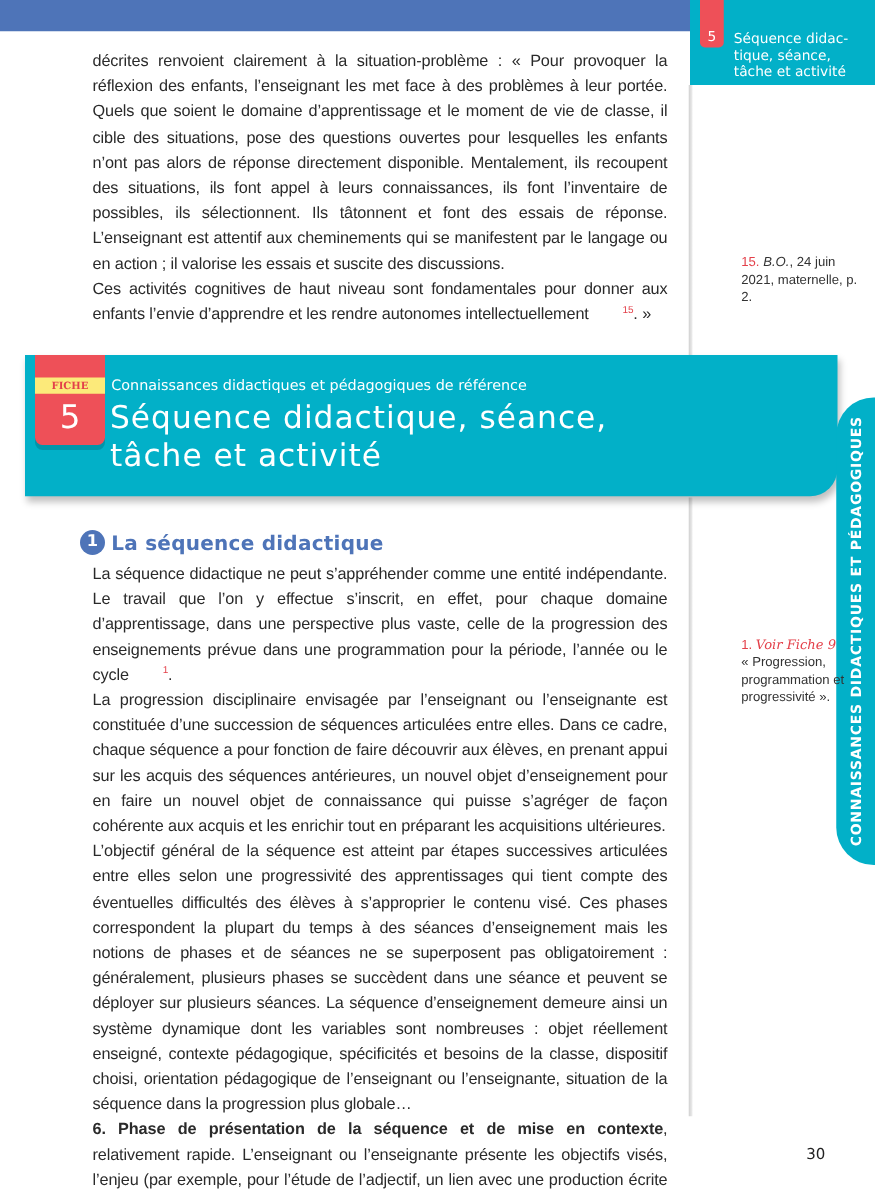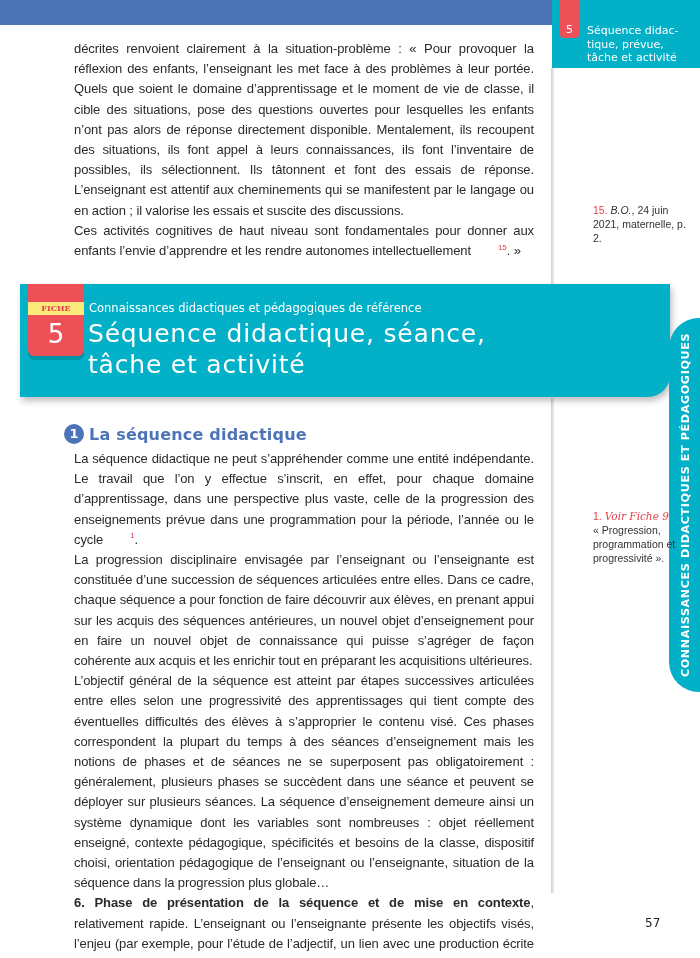--- a/index.html
+++ b/index.html
@@ -44,21 +44,21 @@
 </style>
 </head>
 <body>
 
 <div class="top-blue-bar"></div>
 
 <div class="running-head">
   <div class="tab">
     <span>5</span>
   </div>
-  <div class="title">Séquence didac-tique, prévue, tâche et activité</div>
+  <div class="title">Séquence didac-tique, séance, tâche et activité</div>
 </div>
 
 <div class="margin-rule r1"></div>
 <div class="margin-rule r2"></div>
 
 <div class="text-block" style="top:39px;">
   <p>décrites renvoient clairement à la situation-problème : « Pour provoquer la réflexion des enfants, l’enseignant les met face à des problèmes à leur portée. Quels que soient le domaine d’apprentissage et le moment de vie de classe, il cible des situations, pose des questions ouvertes pour lesquelles les enfants n’ont pas alors de réponse directement disponible. Mentalement, ils recoupent des situations, ils font appel à leurs connaissances, ils font l’inventaire de possibles, ils sélectionnent. Ils tâtonnent et font des essais de réponse. L’enseignant est attentif aux cheminements qui se manifestent par le langage ou en action ; il valorise les essais et suscite des discussions.</p>
   <p><span>Ces activités cognitives de haut niveau sont fondamentales pour donner aux enfants l’envie d’apprendre et les rendre autonomes intellectuellement</span><span class="sup">15</span><span>. »</span></p>
 </div>
 
@@ -90,13 +90,13 @@
   <p>L’objectif général de la séquence est atteint par étapes successives articulées entre elles selon une progressivité des apprentissages qui tient compte des éventuelles difficultés des élèves à s’approprier le contenu visé. Ces phases correspondent la plupart du temps à des séances d’enseignement mais les notions de phases et de séances ne se superposent pas obligatoirement : généralement, plusieurs phases se succèdent dans une séance et peuvent se déployer sur plusieurs séances. La séquence d’enseignement demeure ainsi un système dynamique dont les variables sont nombreuses : objet réellement enseigné, contexte pédagogique, spécificités et besoins de la classe, dispositif choisi, orientation pédagogique de l’enseignant ou l’enseignante, situation de la séquence dans la progression plus globale…</p>
   <p><span class="b">6. Phase de présentation de la séquence et de mise en contexte</span><span>, relativement rapide. L’enseignant ou l’enseignante présente les objectifs visés, l’enjeu (par exemple, pour l’étude de l’adjectif, un lien avec une production écrite incluant une description) ainsi</span></p>
 </div>
 
 <div class="note" style="top:509px;">
   <span class="num">1.</span>
   <span class="ref">Voir Fiche 9</span><br>
   <span>« Progression, programmation et progressivité ».</span>
 </div>
 
-<div class="page-number">57</div>
+<div class="page-number">30</div>
 
 </body></html>

